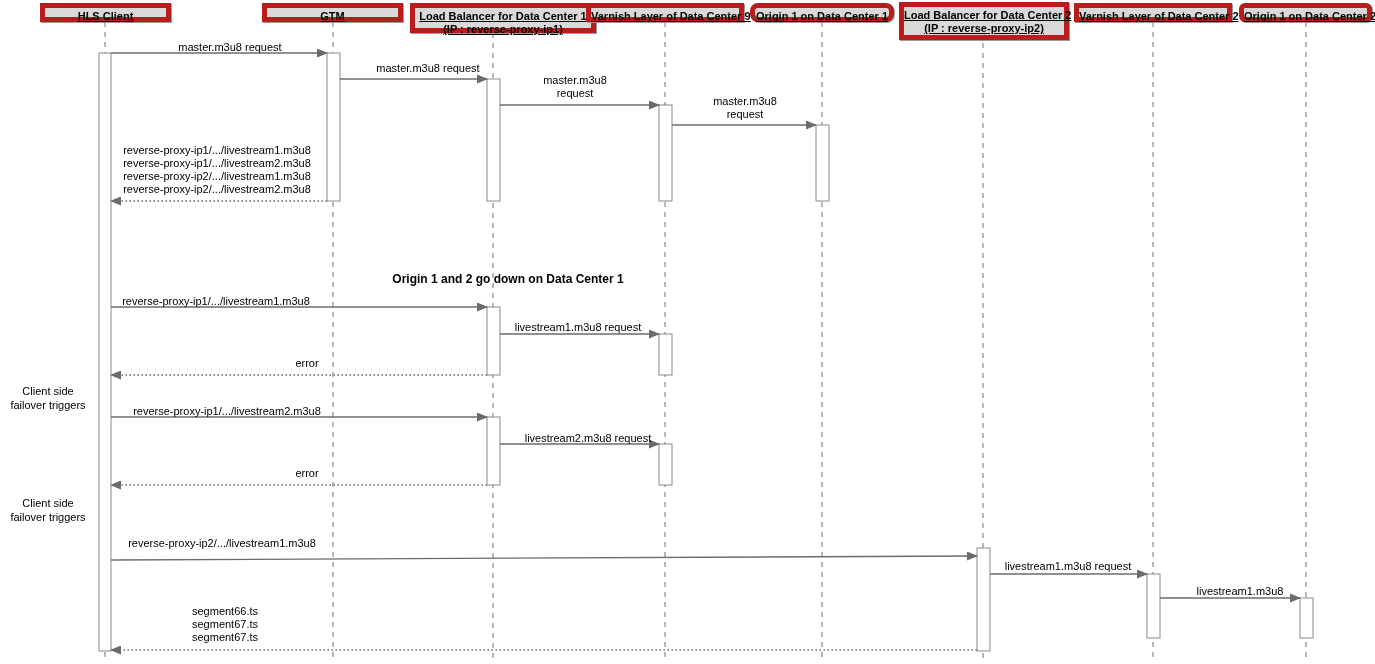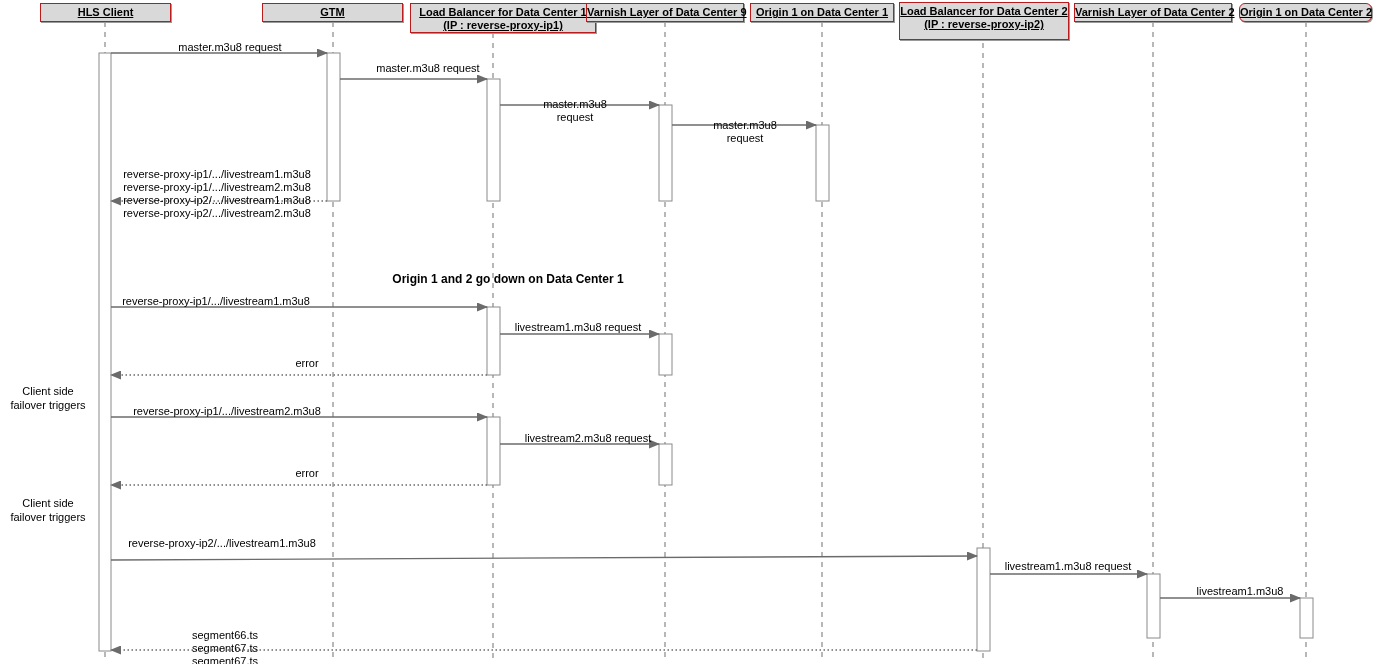--- a/index.html
+++ b/index.html
@@ -23,21 +23,21 @@
     position: absolute;
     left: 0;
     top: 0;
     width: 1375px;
     height: 664px;
   }
   .participant-box {
     position: absolute;
     box-sizing: border-box;
     background: #d9d9d9;
-    border: 1px solid #b91c1c;
+    border: 5px solid #b91c1c;
     box-shadow: 1px 1px 0 0 #9a9a9a;
     text-align: center;
     font-size: 11px;
     font-weight: bold;
     color: #000;
     line-height: 13px;
     padding-top: 2px;
   }
   .participant-box .pline {
     display: block;
@@ -50,21 +50,20 @@
     color: #000;
     white-space: nowrap;
     line-height: 13px;
   }
   .msg-label.center {
     text-align: center;
     transform: translateX(-50%);
   }
   .msg-label.multiline {
     white-space: pre;
-    margin-top: 24px;
   }
   .note-text {
     position: absolute;
     font-size: 12px;
     font-weight: bold;
     color: #000;
     white-space: nowrap;
     text-align: center;
     transform: translateX(-50%);
   }
@@ -141,21 +140,21 @@
       <div class="participant-box" style="left: 262px; top: 3px; width: 141px; height: 19px;">
         <span class="pline">GTM</span>
       </div>
       <div class="participant-box" style="left: 410px; top: 3px; width: 186px; height: 30px;">
         <span class="pline">Load Balancer for Data Center 1</span>
         <span class="pline">(IP : reverse-proxy-ip1)</span>
       </div>
       <div class="participant-box" style="left: 586px; top: 3px; width: 158px; height: 19px;">
         <span class="pline">Varnish Layer of Data Center 9</span>
       </div>
-      <div class="participant-box" style="left: 750px; top: 3px; width: 144px; height: 19px;">
+      <div class="participant-box" style="left: 750px; top: 3px; width: 144px; height: 19px; border-radius: 8px;">
         <span class="pline">Origin 1 on Data Center 1</span>
       </div>
       <div class="participant-box" style="left: 899px; top: 2px; width: 170px; height: 38px;">
         <span class="pline">Load Balancer for Data Center 2</span>
         <span class="pline">(IP : reverse-proxy-ip2)</span>
       </div>
       <div class="participant-box" style="left: 1074px; top: 3px; width: 158px; height: 19px;">
         <span class="pline">Varnish Layer of Data Center 2</span>
       </div>
       <div class="participant-box" style="left: 1239px; top: 3px; width: 133px; height: 19px; border-radius: 6px;">

